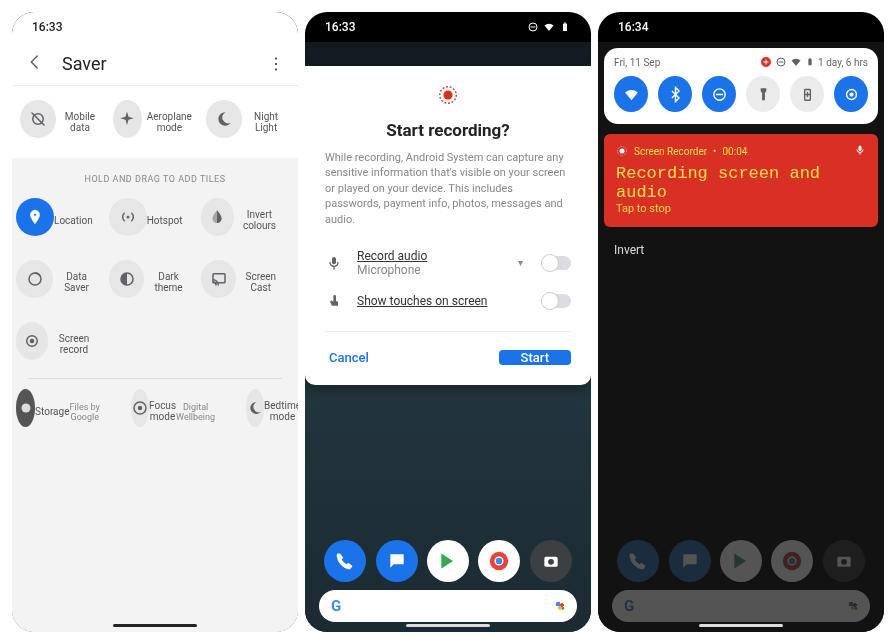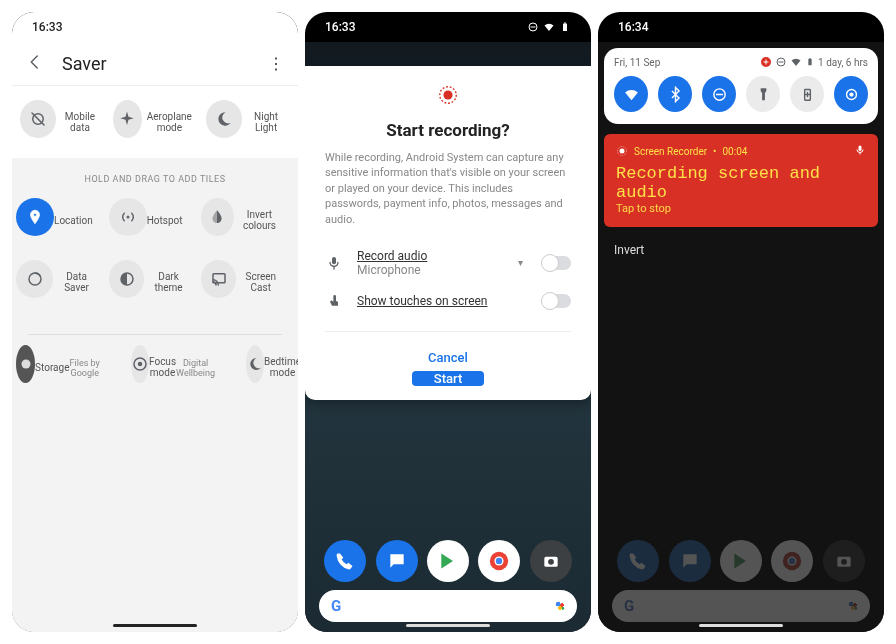--- a/index.html
+++ b/index.html
@@ -74,21 +74,21 @@
   .dialog .opt .otitle { font-size: 12px; color: #333; text-decoration: underline; }
   .dialog .opt .osub { font-size: 12px; color: #888; }
   .dialog .opt .chev { color: #888; font-size: 10px; margin-right: 6px; }
   .toggle {
     width: 28px; height: 14px; background: #dadce0; border-radius: 8px; position: relative;
   }
   .toggle::after {
     content: ""; position: absolute; width: 16px; height: 16px; background: #fff; border: 1px solid #ccc;
     border-radius: 50%; top: -2px; left: -2px;
   }
-  .dialog .actions { display: flex; justify-content: space-between; align-items: center; margin-top: 14px; border-top: 1px solid #eee; padding-top: 12px; flex-direction: column; }
+  .dialog .actions { display: flex; justify-content: space-between; align-items: center; margin-top: 14px; border-top: 1px solid #eee; padding-top: 12px; }
   .dialog .cancel { color: #1a73e8; font-size: 13px; font-weight: 500; padding: 6px 4px; }
   .dialog .start { background: #1a73e8; color: #fff; font-size: 13px; font-weight: 500; padding: 0 22px; border-radius: 4px; }
   .dock { position: absolute; bottom: 50px; left: 0; right: 0; display: flex; justify-content: space-evenly; padding: 0 10px; }
   .dock .app { width: 42px; height: 42px; border-radius: 50%; display:flex; align-items:center; justify-content:center; }
   .searchpill {
     position: absolute; bottom: 10px; left: 14px; right: 14px; height: 32px;
     background: #fff; border-radius: 20px; display: flex; align-items: center; padding: 0 12px;
   }
   .searchpill .g { font-weight: 700; font-size: 15px; }
   .searchpill .as { margin-left: auto; width: 10px; height: 10px; border-radius: 50%; }
@@ -218,20 +218,29 @@
           <div class="lbl">Dark theme</div>
         </div>
         <div class="tile g">
           <div class="circ">
                 <svg viewBox="0 0 24 24">
                   <rect x="4" y="5" width="16" height="12" rx="1" class="ico-stroke"></rect>
                   <path class="ico-stroke" d="M4 13a7 7 0 0 1 7 7M4 16a4 4 0 0 1 4 4"></path>
                 </svg>
               </div>
           <div class="lbl">Screen Cast</div>
+        </div>
+        <div class="tile g">
+          <div class="circ">
+                <svg viewBox="0 0 24 24">
+                  <circle cx="12" cy="12" r="7" class="ico-stroke"></circle>
+                  <circle cx="12" cy="12" r="3" class="ico-fill"></circle>
+                </svg>
+              </div>
+          <div class="lbl">Screen record</div>
         </div>
         <div></div>
             <div></div>
       </div>
 
       <div class="divider"></div>
 
       <div class="tile-grid" style="padding-top:6px;gap:31px;">
         <div class="tile g">
           <div class="circ" style="background:#555">

